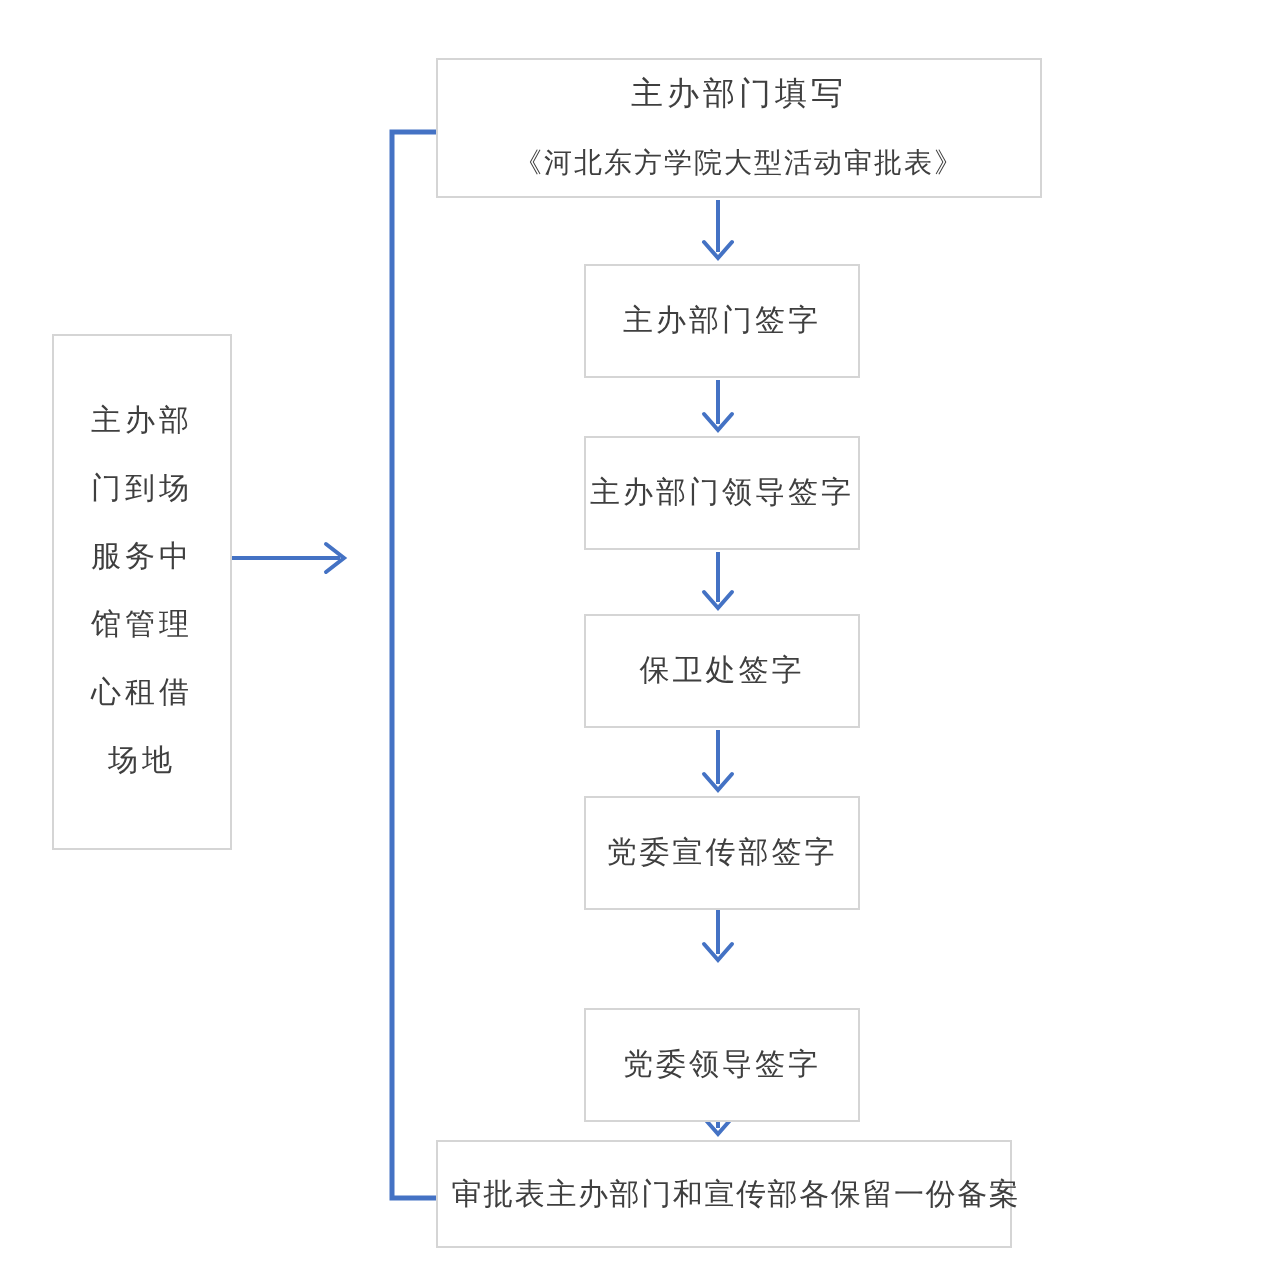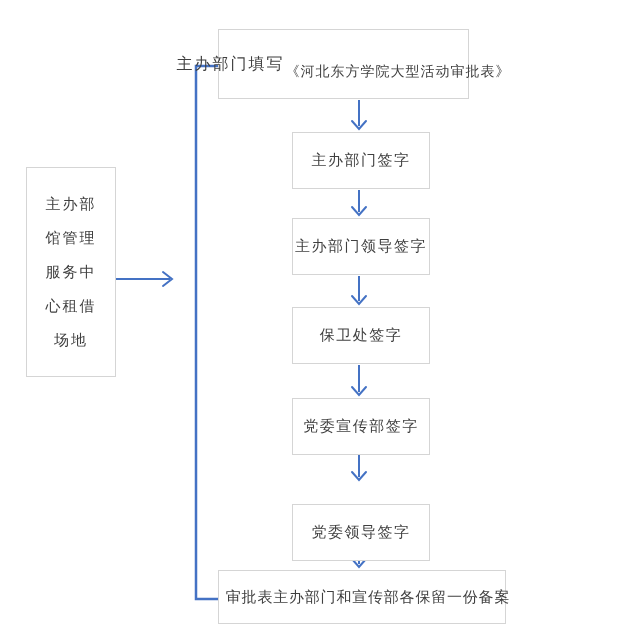--- a/index.html
+++ b/index.html
@@ -29,34 +29,34 @@
     background: #ffffff;
     border: 1.5px solid #d5d5d5;
     display: flex;
     align-items: center;
     justify-content: center;
     text-align: center;
     z-index: 2;
   }
   .side-note {
     left: 26px; top: 167px;
-    width: 90px; height: 210px;
+    width: 90px; height: 258px;
     flex-direction: column;
   }
   .side-note .note-line {
     display: block;
     font-size: 15px;
     letter-spacing: 2px;
     line-height: 34px;
     white-space: nowrap;
   }
   .start-box {
     left: 218px; top: 29px;
-    width: 251px; height: 70px;
-    flex-direction: row;
+    width: 303px; height: 70px;
+    flex-direction: column;
     gap: 1px;
   }
   .start-line1 {
     font-size: 16px;
     letter-spacing: 2px;
     line-height: 20px;
     white-space: nowrap;
   }
   .start-line2 {
     font-size: 14px;
@@ -128,22 +128,23 @@
     </g>
 
     <g>
       <line x1="359" y1="541" x2="359" y2="564" stroke-width="2" stroke="#4472C4"></line>
       <polyline points="352,559 359,567 366,559" fill="none" stroke-width="2" stroke-linecap="round" stroke="#4472C4"></polyline>
     </g>
   </svg>
 
   <div class="box side-note">
     <span class="note-line">主办部</span>
+    <span class="note-line">门到场</span>
+    <span class="note-line">服务中</span>
     <span class="note-line">馆管理</span>
-    <span class="note-line">服务中</span>
     <span class="note-line">心租借</span>
     <span class="note-line">场地</span>
   </div>
 
   <div class="box start-box">
     <span class="start-line1">主办部门填写</span>
     <span class="start-line2">《河北东方学院大型活动审批表》</span>
   </div>
 
   <div class="box step-box step-1">

